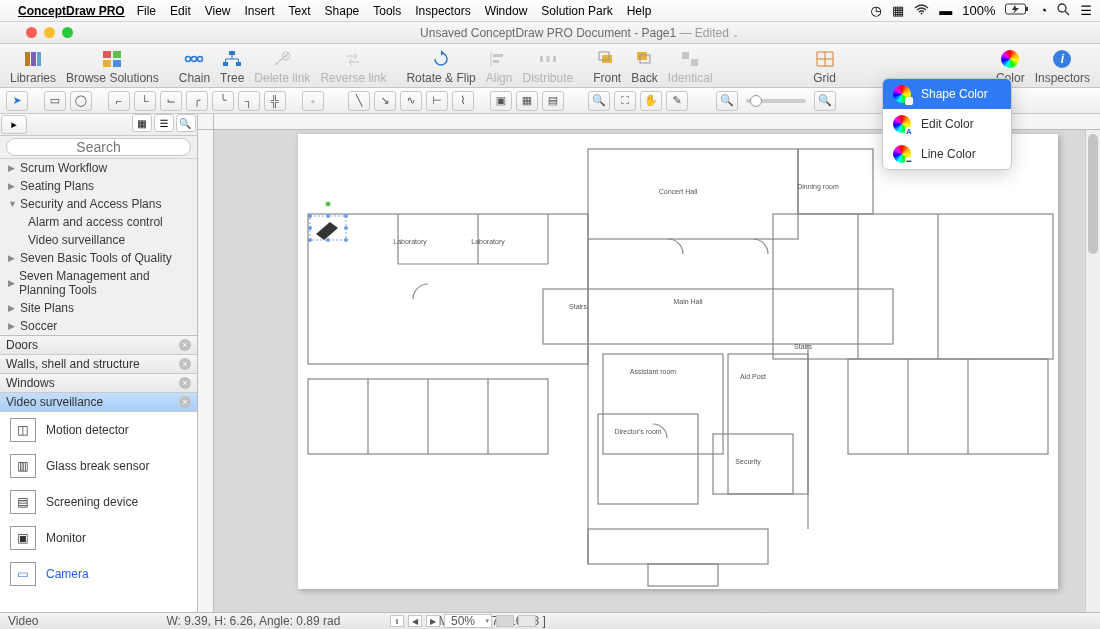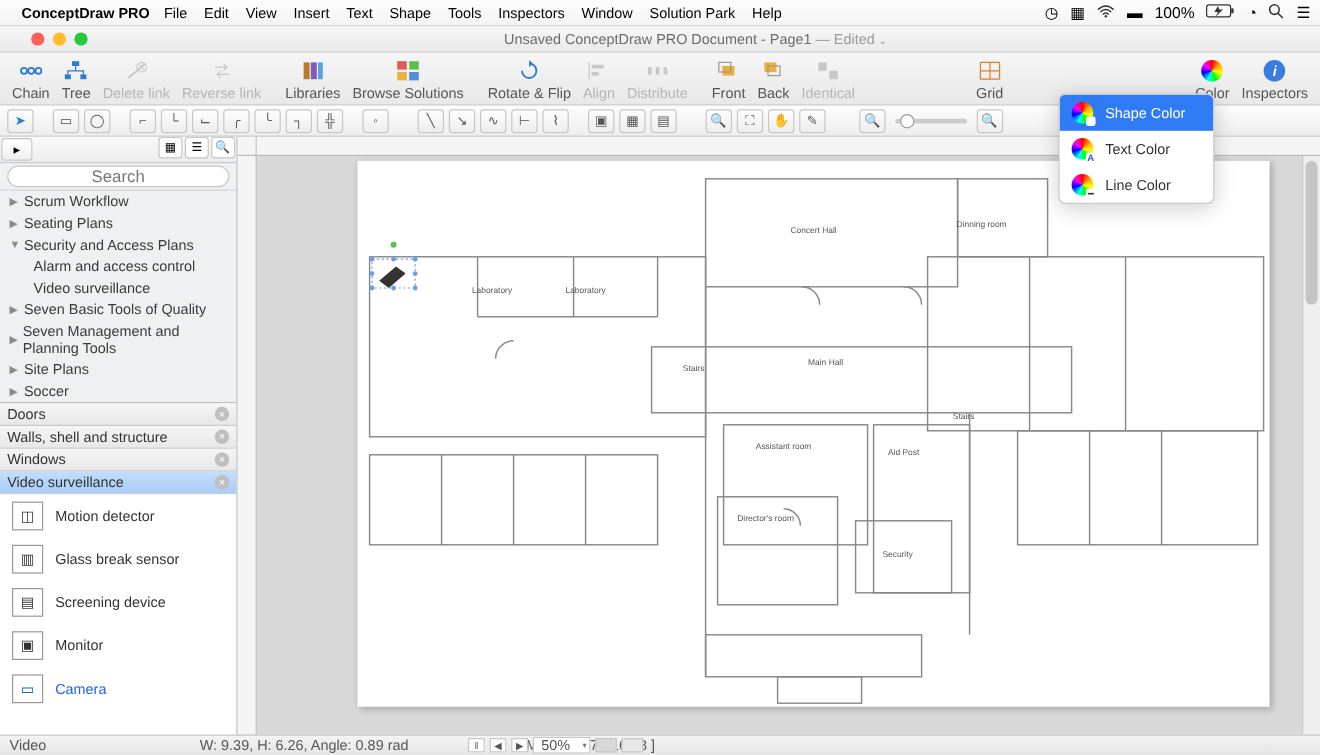--- a/index.html
+++ b/index.html
@@ -1,21 +1,21 @@
 <!DOCTYPE html>
 <html><head>
 <meta charset="utf-8">
 <style>
 * { margin:0; padding:0; box-sizing:border-box; font-family:-apple-system,"Helvetica Neue",Arial,sans-serif; font-size:12px; }
 body { width:1100px; height:629px; background:#ececec; overflow:hidden; position:relative; }
 
 
 .menubar { height:22px; background:linear-gradient(#fdfdfd,#f4f4f4); display:flex; align-items:center; padding:0 8px; font-size:13px; border-bottom:1px solid #d0d0d0; }
 .menubar .apple { font-size:14px; margin-right:10px; }
-.menubar .appname { font-weight:600; margin-right:12px; }
+.menubar .appname { font-weight:600; margin-right:12px;text-decoration:underline; }
 .menubar .menu-item { margin-right:14px; cursor:default; }
 .menubar .spacer { flex:1; }
 .menubar .status-icon { margin-left:10px; font-size:13px; }
 
 
 .titlebar { height:22px; background:linear-gradient(#f7f7f7,#eaeaea); display:flex; align-items:center; padding:0 26px; color:#555; font-size:12px; border-bottom:1px solid #c9c9c9; }
 .traffic { display:flex; gap:7px; margin-right:12px; }
 .dot { width:11px; height:11px; border-radius:50%; }
 .dot.red{background:#ff5f56;} .dot.yellow{background:#ffbd2e;} .dot.green{background:#27c93f;}
 .titlebar .title { flex:1; text-align:center; color:#6b6b6b; }
@@ -142,20 +142,43 @@
     <span>Unsaved ConceptDraw PRO Document - Page1</span>
     <span class="edited"> <span>— Edited</span> <span style="font-size:8px;">⌄</span></span>
   </div>
 </div>
 
 <div class="toolbar">
   <div class="tb-group">
     <div class="tb-item">
       <div class="tb-icon">
           <svg viewBox="0 0 20 18">
+            <rect x="2" y="2" width="5" height="14" fill="#b97a2a"></rect>
+            <rect x="8" y="2" width="5" height="14" fill="#7a5cc2"></rect>
+            <rect x="14" y="2" width="4" height="14" fill="#5aa3e0"></rect>
+          </svg>
+        </div>
+      <span>Libraries</span>
+    </div>
+    <div class="tb-item">
+      <div class="tb-icon">
+          <svg viewBox="0 0 20 18">
+            <rect x="1" y="1" width="8" height="7" fill="#e05a5a"></rect>
+            <rect x="11" y="1" width="8" height="7" fill="#5ac24d"></rect>
+            <rect x="1" y="10" width="8" height="7" fill="#e8b23a"></rect>
+            <rect x="11" y="10" width="8" height="7" fill="#4d8ee0"></rect>
+          </svg>
+        </div>
+      <span>Browse Solutions</span>
+    </div>
+  </div>
+  <div class="tb-group">
+    <div class="tb-item">
+      <div class="tb-icon">
+          <svg viewBox="0 0 20 18">
             <circle cx="4" cy="9" r="2.5" fill="none" stroke="#2c7bd1" stroke-width="1.5"></circle>
             <circle cx="10" cy="9" r="2.5" fill="none" stroke="#2c7bd1" stroke-width="1.5"></circle>
             <circle cx="16" cy="9" r="2.5" fill="none" stroke="#2c7bd1" stroke-width="1.5"></circle>
           </svg>
         </div>
       <span>Chain</span>
     </div>
     <div class="tb-item">
       <div class="tb-icon">
           <svg viewBox="0 0 20 18">
@@ -177,43 +200,20 @@
         </div>
       <span>Delete link</span>
     </div>
     <div class="tb-item disabled">
       <div class="tb-icon">
           <svg viewBox="0 0 20 18">
             <path d="M4 6 H14 L11 3 M14 6 L11 9 M16 12 H6 L9 9 M6 12 L9 15" stroke="#c7c7c7" fill="none"></path>
           </svg>
         </div>
       <span>Reverse link</span>
-    </div>
-  </div>
-  <div class="tb-group">
-    <div class="tb-item">
-      <div class="tb-icon">
-          <svg viewBox="0 0 20 18">
-            <rect x="2" y="2" width="5" height="14" fill="#b97a2a"></rect>
-            <rect x="8" y="2" width="5" height="14" fill="#7a5cc2"></rect>
-            <rect x="14" y="2" width="4" height="14" fill="#5aa3e0"></rect>
-          </svg>
-        </div>
-      <span>Libraries</span>
-    </div>
-    <div class="tb-item">
-      <div class="tb-icon">
-          <svg viewBox="0 0 20 18">
-            <rect x="1" y="1" width="8" height="7" fill="#e05a5a"></rect>
-            <rect x="11" y="1" width="8" height="7" fill="#5ac24d"></rect>
-            <rect x="1" y="10" width="8" height="7" fill="#e8b23a"></rect>
-            <rect x="11" y="10" width="8" height="7" fill="#4d8ee0"></rect>
-          </svg>
-        </div>
-      <span>Browse Solutions</span>
     </div>
   </div>
   <div class="tb-group">
     <div class="tb-item">
       <div class="tb-icon">
           <svg viewBox="0 0 20 18">
             <path d="M10 3 A6 6 0 1 1 4 9" stroke="#2c7bd1" fill="none" stroke-width="1.5"></path>
             <path d="M10 0 L13 3 L10 6 Z" fill="#2c7bd1"></path>
           </svg>
         </div>
@@ -500,21 +500,21 @@
   <div class="color-row selected">
     <div class="color-wheel">
         <div class="sub">▫</div>
       </div>
     <span>Shape Color</span>
   </div>
   <div class="color-row">
     <div class="color-wheel">
         <div class="sub" style="color:#2c5fd1;font-weight:bold;">A</div>
       </div>
-    <span>Text Color</span>
+    <span>Edit Color</span>
   </div>
   <div class="color-row">
     <div class="color-wheel">
         <div class="sub">━</div>
       </div>
     <span>Line Color</span>
   </div>
 </div>
 
 <div class="bottombar">

